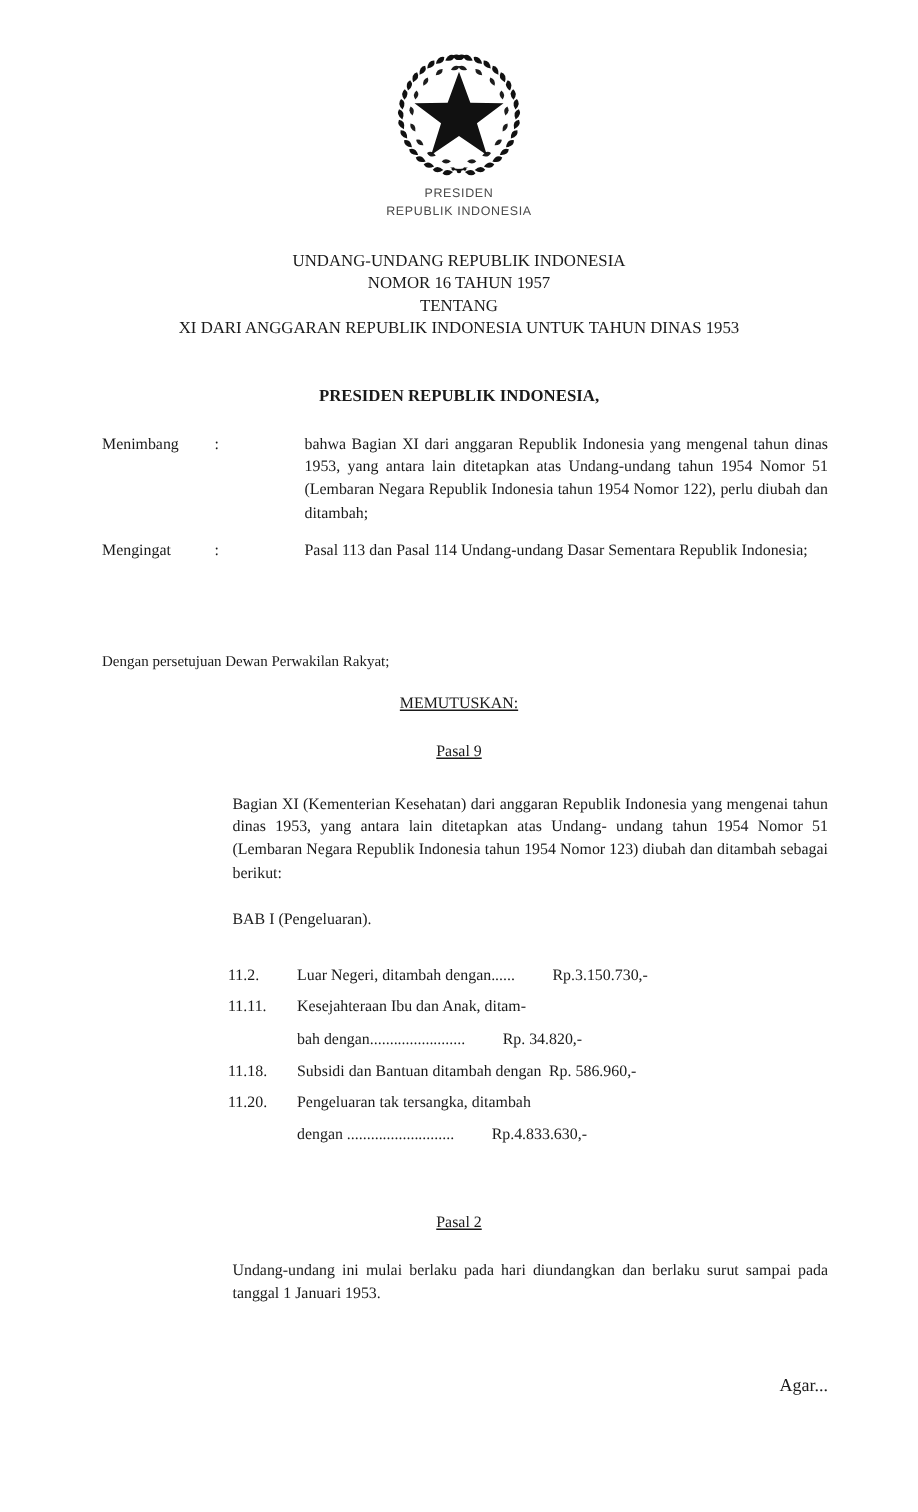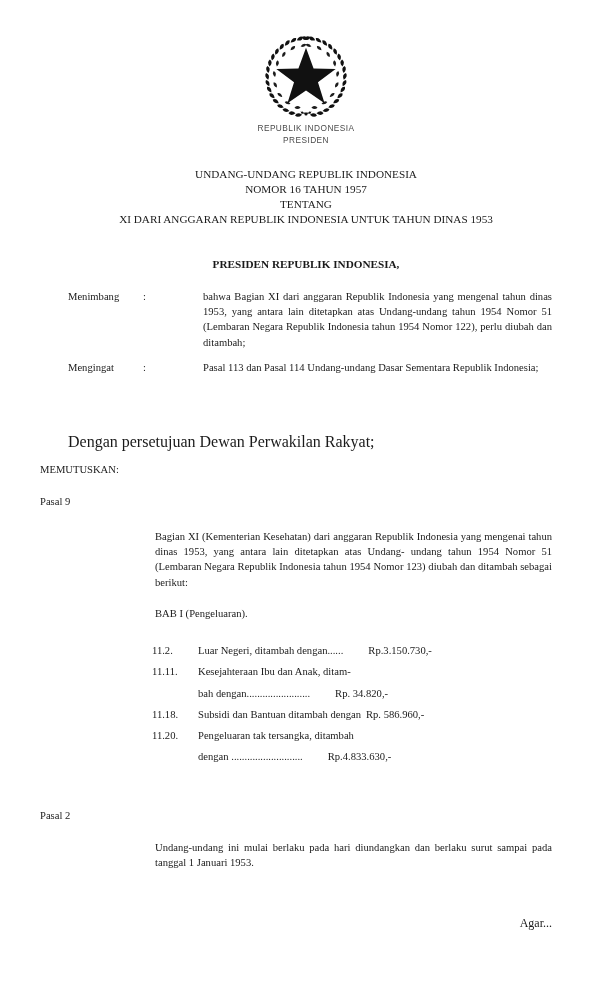--- a/index.html
+++ b/index.html
@@ -98,30 +98,32 @@
     margin-left: 48px;
   }
 
   #menimbang { top: 289px; }
   #mengingat { top: 360px; }
 
   .plain-line {
     position: absolute;
     left: 68px;
     width: 484px;
-    font-size: 16px;
+    font-size: 10px;
     line-height: 15.2px;
   }
   #dengan-persetujuan { top: 434px; }
 
   .centered-line {
     position: absolute;
     left: 40px;
     width: 532px;
+    text-align: center;
     font-size: 10.6px;
+    text-decoration: underline;
   }
   #memutuskan { top: 464px; }
   #pasal-1-head { top: 496px; }
   #pasal-2-head { top: 810px; }
 
   
   .body-par {
     position: absolute;
     left: 155px;
     width: 397px;
@@ -255,22 +257,22 @@
             <circle cx="0" cy="43" r="1.8"></circle>
             <circle cx="-4.5" cy="41.5" r="1.3"></circle>
             <circle cx="4.5" cy="41.5" r="1.3"></circle>
           </g>
         </g>
 
         <path d="M50,16 L58.8,40.2 L84.5,40.6 L63.9,56.1 L71.6,80.6 L50,65.8 L28.4,80.6 L36.1,56.1 L15.5,40.6 L41.2,40.2 Z"></path>
       </g>
     </svg>
     <div class="emblem-caption">
+      <div>PRESIDEN</div>
       <div>REPUBLIK INDONESIA</div>
-      <div>PRESIDEN</div>
     </div>
   </div>
 
   <div class="title-block">
     <div>UNDANG-UNDANG REPUBLIK INDONESIA</div>
     <div>NOMOR 16 TAHUN 1957</div>
     <div>TENTANG</div>
     <div>XI DARI ANGGARAN REPUBLIK INDONESIA UNTUK TAHUN DINAS 1953</div>
   </div>
 

